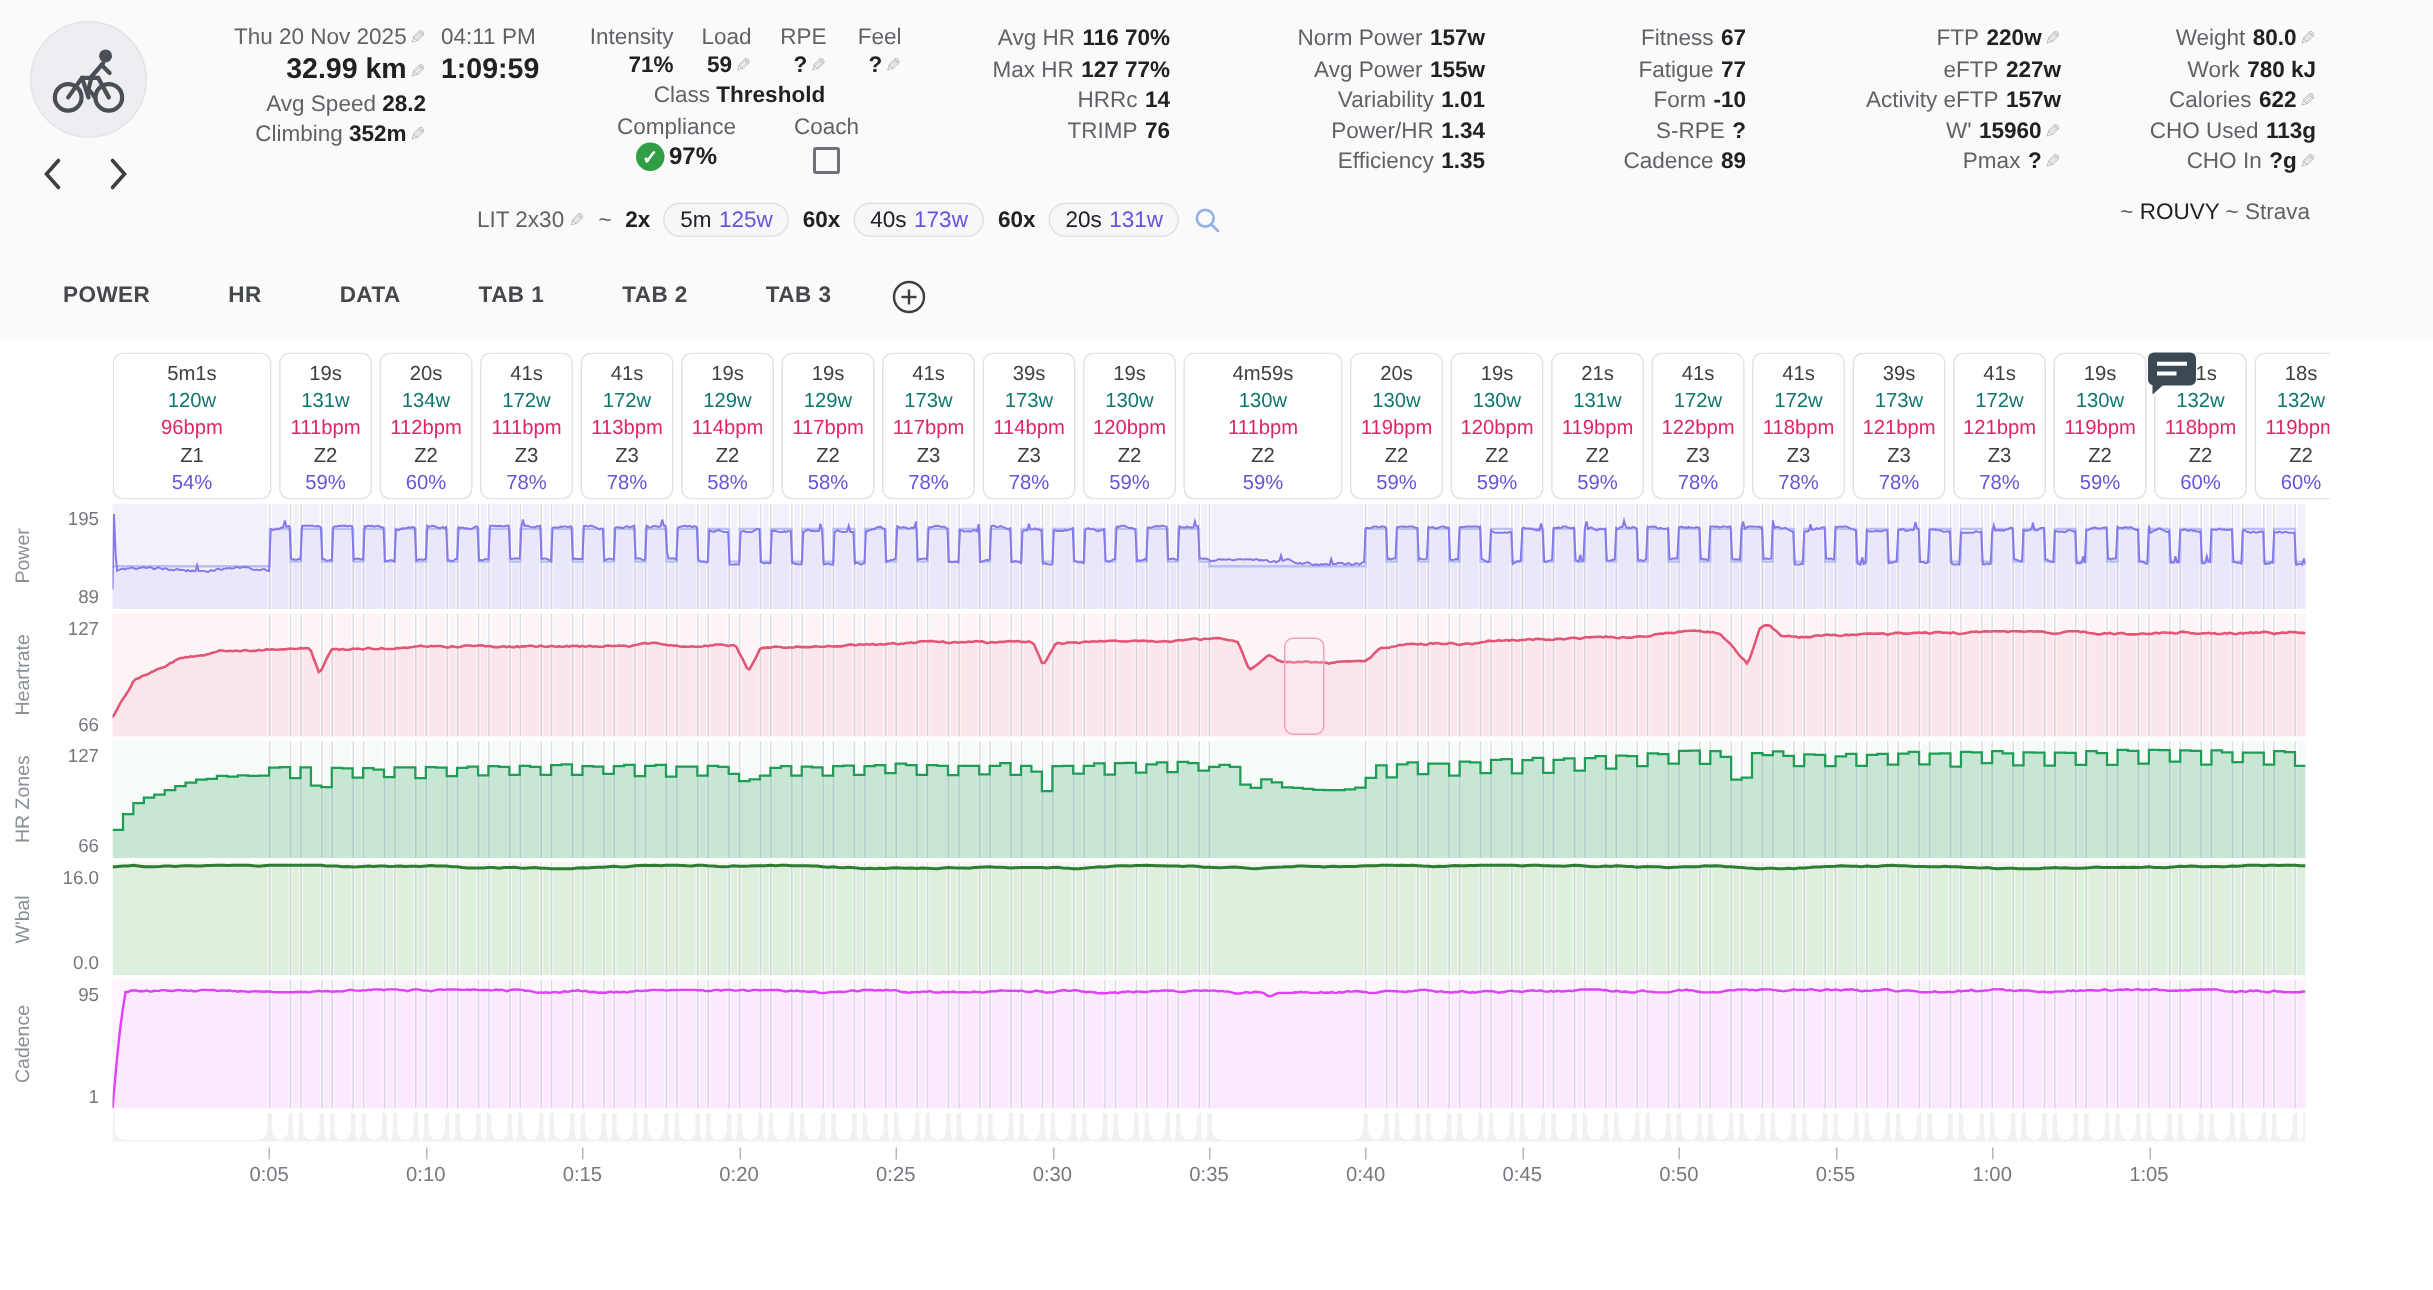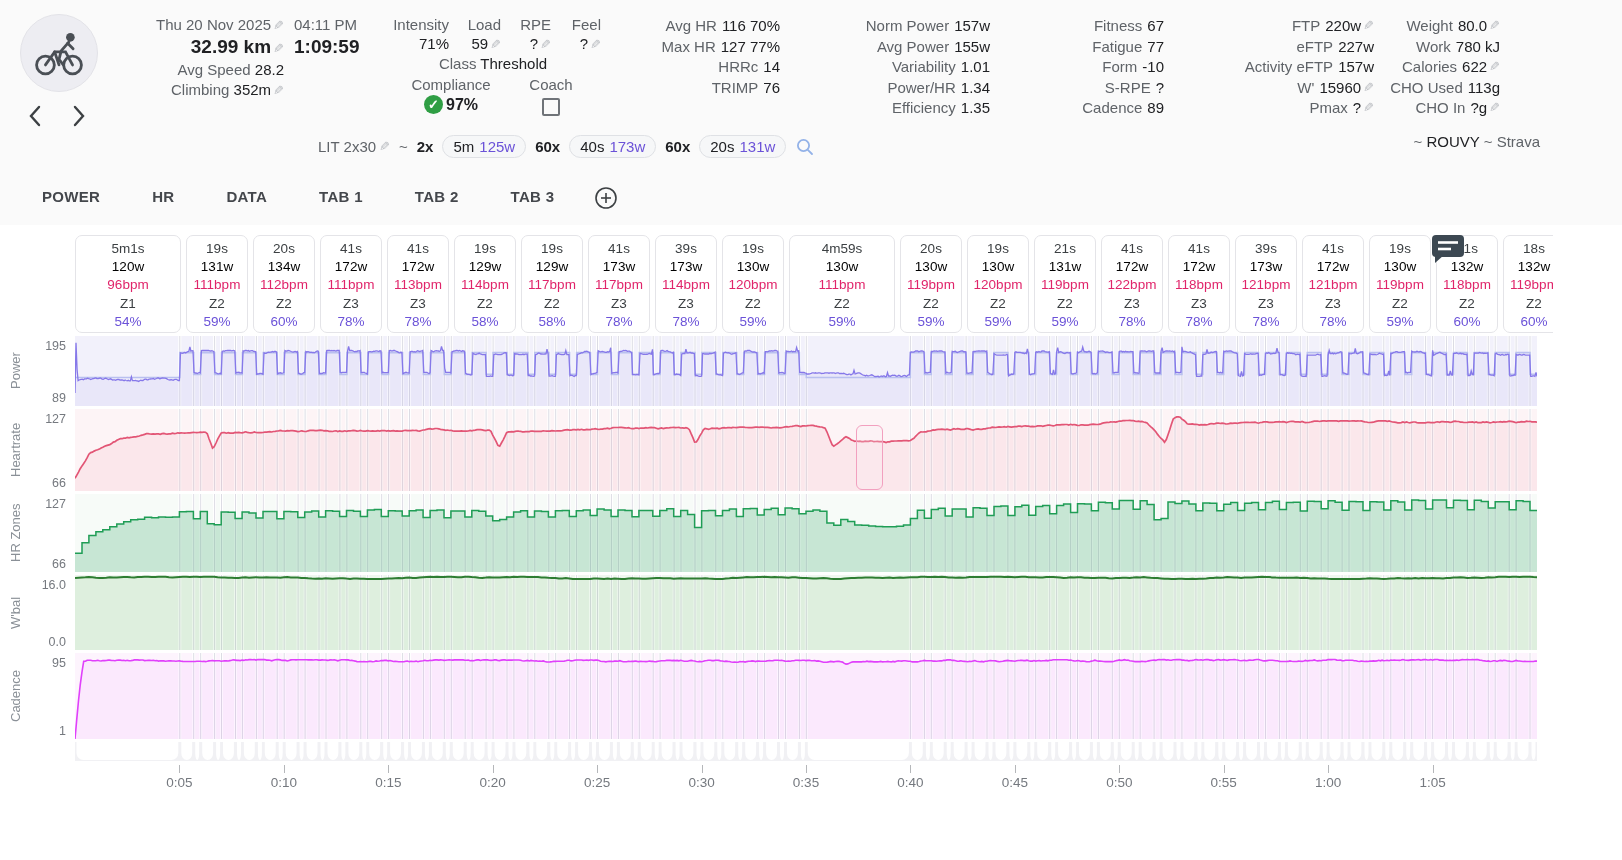--- a/index.html
+++ b/index.html
@@ -13,21 +13,21 @@
     background:#ededf2; border:1px solid #e3e3e8; display:flex; align-items:center; justify-content:center; }
   .navchevrons { position:absolute; left:26px; top:104px; display:flex; gap:26px; }
   .chev { width:18px; height:24px; cursor:pointer; }
 
   .summary { position:absolute; left:118px; top:16px; width:268px; font-size:15px; }
   .sum-grid { display:grid; grid-template-columns:170px 98px; row-gap:3px; }
   .s-r { text-align:right; padding-right:4px; }
   .s-l { text-align:left; padding-left:6px; }
   .big { font-size:19px; font-weight:bold; }
   .lbl { color:#5f6368; }
-  .val { font-weight:normal; color:#202124; }
+  .val { font-weight:bold; color:#202124; }
   .pencil { color:#b6b9be; font-size:13px; margin-left:2px; cursor:pointer; display:inline-block; transform:scaleX(-1); }
 
   .effort { position:absolute; left:383px; top:16px; width:220px; font-size:15px; }
   .eff-row { display:flex; gap:4px; }
   .eff-c { text-align:right; }
   .w1{width:66px}.w2{width:48px}.w3{width:46px}.w4{width:46px}
   .eff-mid { text-align:center; margin-top:3px; }
   .eff-cc { display:flex; margin-top:4px; }
   .cc1 { width:136px; text-align:center; }
   .cc2 { width:64px; text-align:center; }
@@ -57,21 +57,21 @@
   .tab.active { color:#1a73e8; border-bottom-color:#1a73e8; }
   .tab-add { display:flex; align-items:center; padding:0 14px; cursor:pointer; }
 
   
   .chart-card { position:absolute; left:0; top:225px; width:1622px; height:560px; background:#ffffff; }
   .cards-row { position:absolute; left:75px; top:10px; width:1478px; height:98px; display:flex; gap:5px; overflow:hidden; }
   .icard { flex:none; width:62px; background:#fff; border:1px solid #e4e4e8; border-radius:7px;
     text-align:center; font-size:13.5px; line-height:18.2px; padding-top:4px; cursor:pointer; }
   .icard.wide { width:106px; }
   .c-dur { color:#3c4043; }
-  .c-pw  { color:#000000; }
+  .c-pw  { color:#0f766e; }
   .c-hr  { color:#e0246a; }
   .c-zn  { color:#3c4043; }
   .c-pct { color:#6b52d8; }
   .comment-ic { position:absolute; left:1430px; top:8px; width:36px; height:30px; cursor:pointer; }
 
   .tracks { position:absolute; left:0; top:111px; width:1622px; }
   .track { display:flex; margin-bottom:3px; }
   .gutter { width:75px; flex:none; position:relative; }
   .tname { position:absolute; left:2px; top:0; bottom:0; width:26px; color:#8a9097; font-size:13px;
     writing-mode:vertical-rl; transform:rotate(180deg); display:flex; align-items:center; justify-content:center; }
@@ -245,21 +245,21 @@
             <span class="lbl">W'</span>
             <span class="val">15960</span>
             <span class="pencil">✎</span>
           </div>
           <div class="stat-row">
             <span class="lbl">Pmax</span>
             <span class="val">?</span>
             <span class="pencil">✎</span>
           </div>
         </div>
-        <div class="statgroup" style="left: 1328px; width: 172px;">
+        <div class="statgroup" style="left: 1372px; width: 172px;">
           <div class="stat-row">
             <span class="lbl">Weight</span>
             <span class="val">80.0</span>
             <span class="pencil">✎</span>
           </div>
           <div class="stat-row">
             <span class="lbl">Work</span>
             <span class="val">780 kJ</span>
           </div>
           <div class="stat-row">

